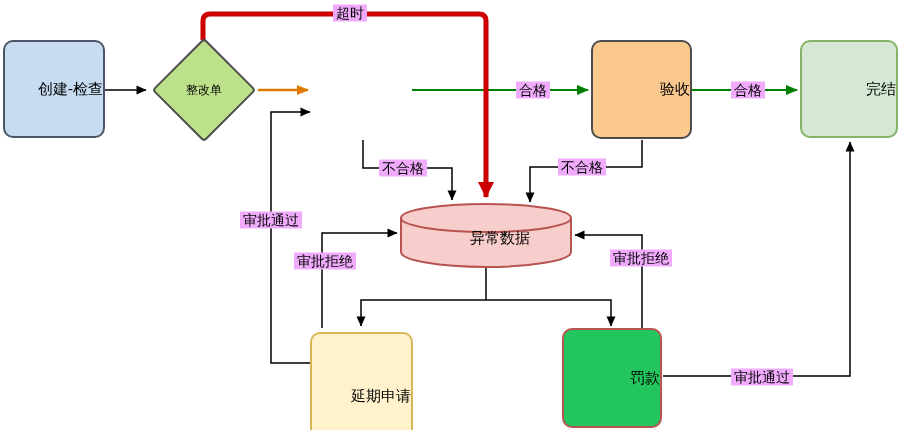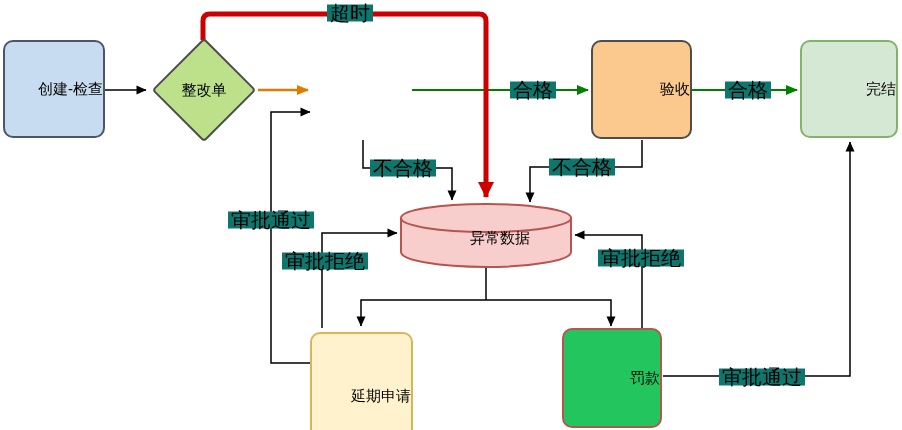--- a/index.html
+++ b/index.html
@@ -14,26 +14,26 @@
   #node-create-check{left:3px;top:40px;width:102px;height:98px;}
   #node-rectify{left:313px;top:40px;width:99px;height:99px;}
   #node-accept{left:591px;top:40px;width:101px;height:99px;}
   #node-complete{left:800px;top:40px;width:98px;height:98px;}
   #node-extension{left:310px;top:332px;width:103px;height:128px;}
   #node-fine{left:562px;top:328px;width:100px;height:100px;}
   .diamond-wrap{position:absolute;left:150px;top:36px;width:108px;height:108px;z-index:2;}
   .diamond-shape{position:absolute;left:17px;top:17px;width:74px;height:74px;
         transform:rotate(45deg);border:2px solid #4D4D4D;border-radius:4px;box-sizing:border-box;}
   .diamond-label{position:absolute;inset:0;display:flex;align-items:center;justify-content:center;
-        font-size:15px;}
+        font-size:12px;}
   .cyl-wrap{position:absolute;left:400px;top:202px;width:200px;height:66px;z-index:2;}
   .cyl-label{position:absolute;left:0;top:14px;width:100%;height:44px;display:flex;
         align-items:center;justify-content:center;font-size:15px;}
-  .edge-label{position:absolute;transform:translate(-50%,-50%);background:#0f766e;
-        font-size:20px;line-height:17px;padding:0 3px;white-space:nowrap;z-index:3;}
+  .edge-label{position:absolute;transform:translate(-50%,-50%);background:#f0abfc;
+        font-size:14px;line-height:17px;padding:0 3px;white-space:nowrap;z-index:3;}
 </style>
 </head>
 <body>
 
 <div class="canvas">
 
   <svg class="edges" width="902" height="430" viewBox="0 0 902 430">
     <defs>
       <marker id="arr-black" markerUnits="userSpaceOnUse" markerWidth="12" markerHeight="12" refX="10.5" refY="6" orient="auto">
           <path d="M1,1.5 L11,6 L1,10.5 z" fill="#000"></path>

